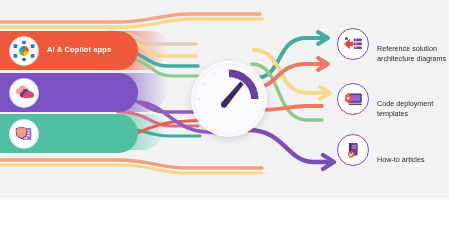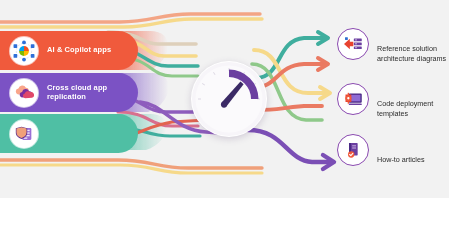--- a/index.html
+++ b/index.html
@@ -51,20 +51,21 @@
     box-shadow: 0 0 0 1px rgba(255,255,255,.65);
   }
   .card-label {
     margin-left: 9px;
     color: #ffffff;
     font-size: 7.5px;
     font-weight: bold;
     letter-spacing: .1px;
     line-height: 1.15;
     padding-right: 6px;
+    text-align: right;
   }
 
   
   .node {
     position: absolute;
     display: flex;
     align-items: center;
     z-index: 6;
   }
   .node-0 { left: 337px; top: 24px; }
@@ -198,21 +199,20 @@
 
   <div class="card card-1" style="background: rgb(123, 82, 196);">
     <div class="card-ico">
       <svg width="22" height="22" viewBox="0 0 24 24">
         <path d="M5.5 13.5a3.2 3.2 0 0 1 .4-6.3 4.4 4.4 0 0 1 8.2-.9 3.3 3.3 0 0 1 3.1 3.3
                  3.2 3.2 0 0 1-1.3 2.6z" fill="#f9a58a"></path>
         <path d="M9.5 16.8a3 3 0 0 1 .4-5.9 4.1 4.1 0 0 1 7.7-.8 3.1 3.1 0 0 1 .5 6.2z" fill="#7b2f9e"></path>
         <path d="M13.2 17.8a2.7 2.7 0 0 1-.4-5.3 3.7 3.7 0 0 1 5.9-1.5 2.9 2.9 0 0 1 1.9 6.3z" fill="#e0486a"></path>
       </svg>
     </div>
-    <div class="card-label">Cross cloud app replication</div>
   </div>
 
   <div class="card card-2" style="background: rgb(79, 191, 164);">
     <div class="card-ico">
       <svg width="22" height="22" viewBox="0 0 24 24">
         <rect x="10" y="5.5" width="10" height="13" rx="1.2" fill="#9a6fd6"></rect>
         <rect x="11.6" y="7.4" width="6.6" height="1.5" fill="#efe7fb"></rect>
         <rect x="11.6" y="10.2" width="6.6" height="1.5" fill="#efe7fb"></rect>
         <rect x="11.6" y="13" width="6.6" height="1.5" fill="#efe7fb"></rect>
         <rect x="11.6" y="15.8" width="4" height="1.4" fill="#efe7fb"></rect>

